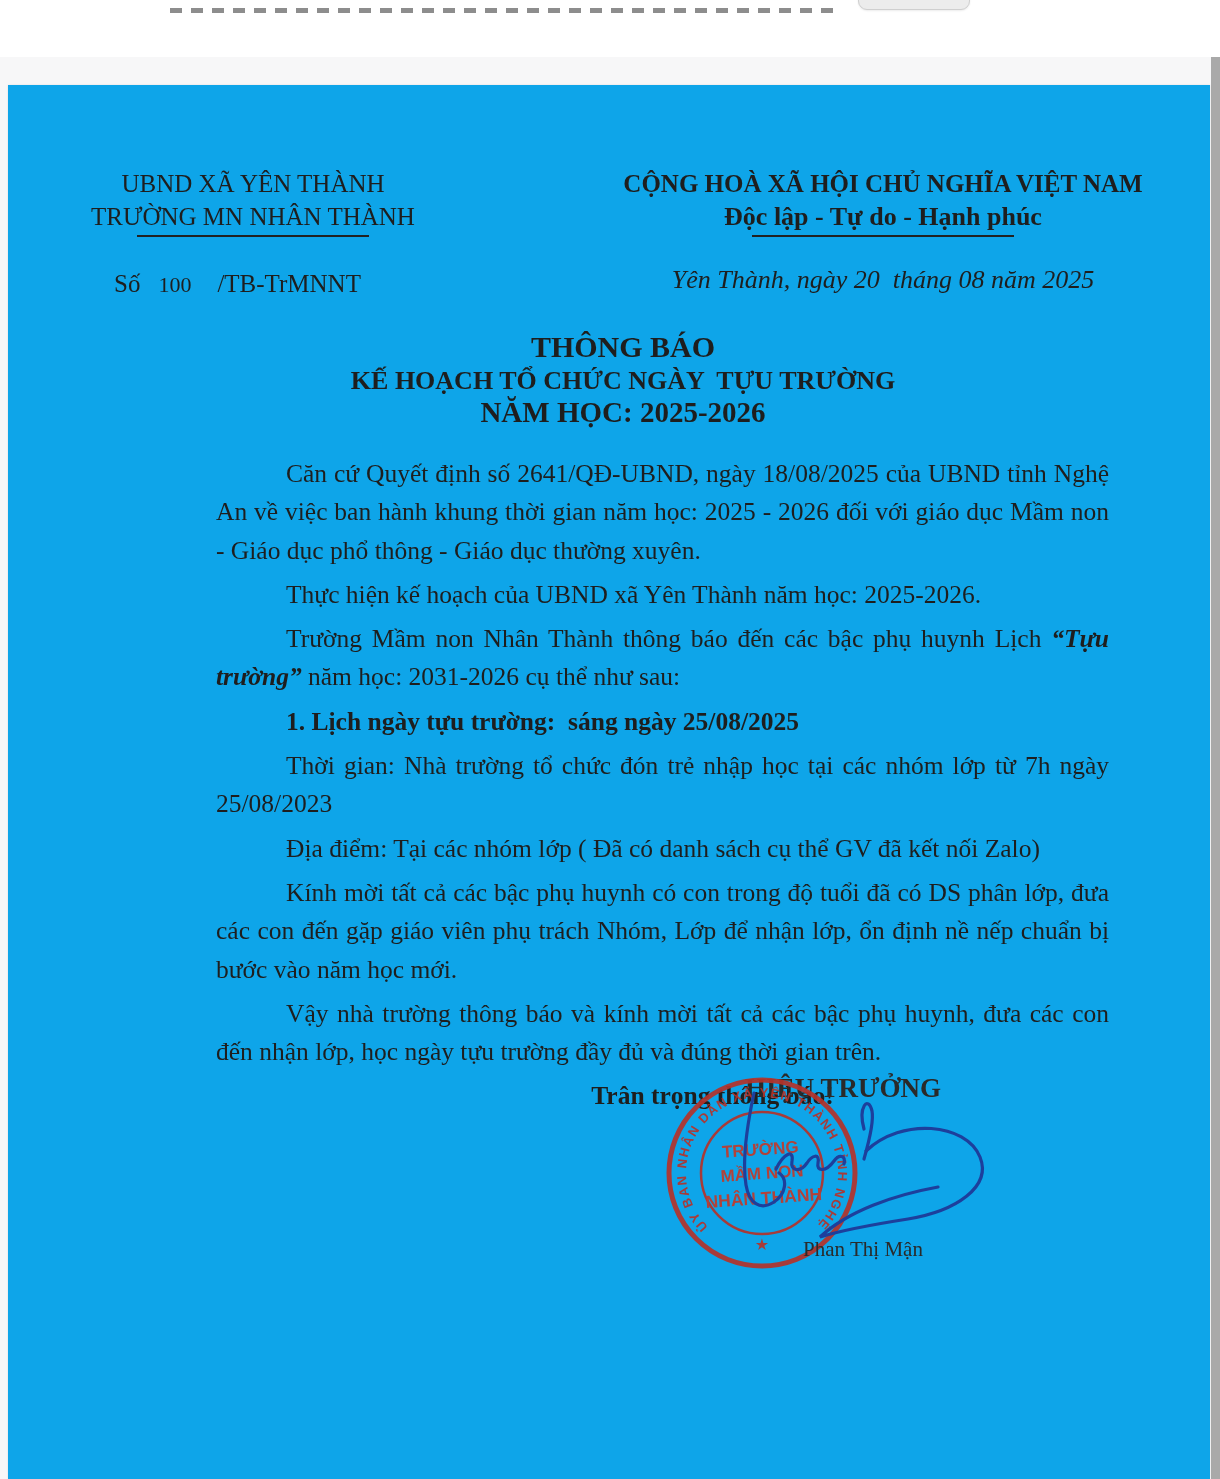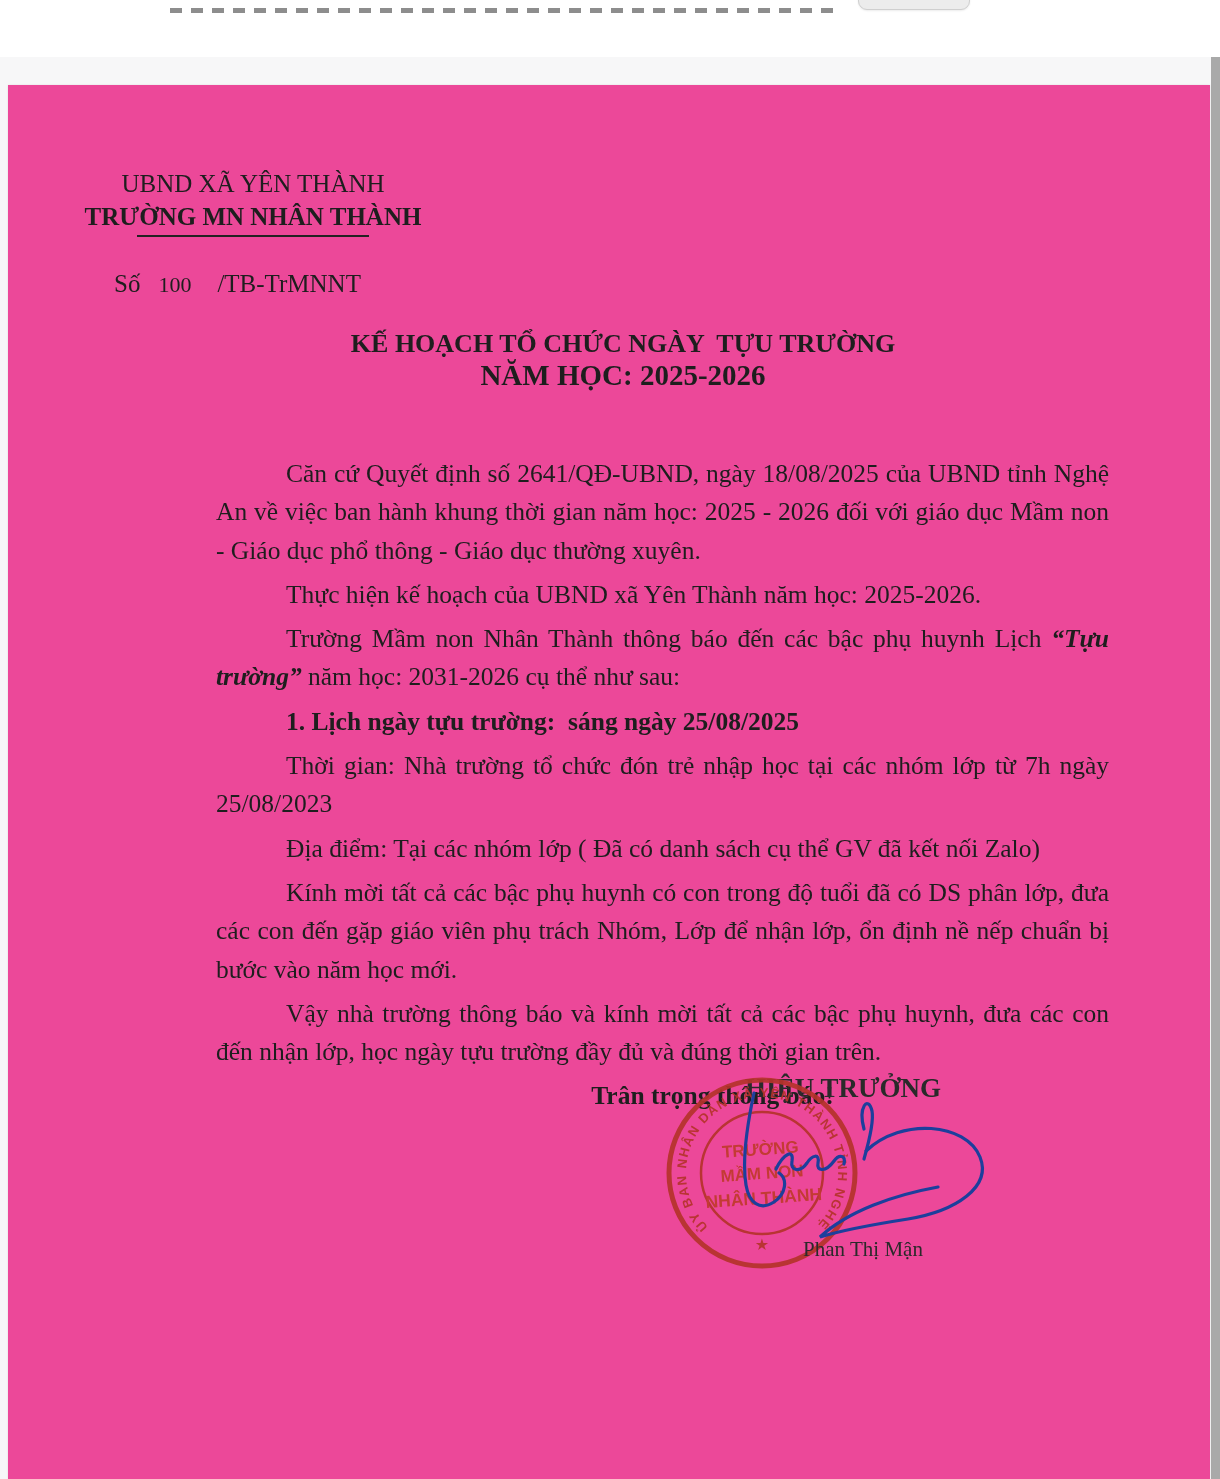--- a/index.html
+++ b/index.html
@@ -23,28 +23,28 @@
     position:absolute; left:858px; top:-18px; width:112px; height:28px;
     background:#ececec; border:1px solid #cfcfcf; border-radius:9px;
     box-shadow:0 1px 2px rgba(0,0,0,0.08);
   }
   .scrollbar {
     position:absolute; right:0; top:57px; width:9px; height:1422px;
     background:#a9a9a9;
   }
   .page {
     position:absolute; left:8px; top:85px; width:1202px; height:1394px;
-    background:#ec4899; box-shadow:0 0 2px rgba(0,0,0,0.10);
+    background:#0ea5e9; box-shadow:0 0 2px rgba(0,0,0,0.10);
   }
   
   .hdr-left {
     position:absolute; left:50px; top:82px; width:390px;
     text-align:center; font-size:25px; line-height:33px;
   }
-  .hdr-left .school { font-weight:bold; }
+  .hdr-left .school { font-weight:normal; }
   .rule { height:0; border-bottom:2px solid #222; margin:2px auto 0 auto; }
   .so-line { margin-top:30px; font-size:25px; text-align:left; padding-left:56px; }
   .so-line .num { font-size:22px; margin:0 26px 0 18px; }
   .hdr-right {
     position:absolute; left:585px; top:82px; width:580px;
     text-align:center; font-size:25px; line-height:33px;
   }
   .hdr-right .country { font-weight:bold; font-size:25px; }
   .hdr-right .motto { font-weight:bold; font-size:26px; }
   .hdr-right .date {
@@ -101,22 +101,29 @@
 
     <div class="hdr-left">
       <div>UBND XÃ YÊN THÀNH</div>
       <div class="school">TRƯỜNG MN NHÂN THÀNH</div>
       <div class="rule" style="width:232px"></div>
       <div class="so-line">
         <span>Số</span><span class="num">100</span><span>/TB-TrMNNT</span>
       </div>
     </div>
 
+    <div class="hdr-right">
+      <div class="country">CỘNG HOÀ XÃ HỘI CHỦ NGHĨA VIỆT NAM</div>
+      <div class="motto">Độc lập - Tự do - Hạnh phúc</div>
+      <div class="rule" style="width:262px"></div>
+      <div class="date">Yên Thành, ngày 20  tháng 08 năm 2025</div>
+    </div>
 
     <div class="title-block">
+      <div class="t1">THÔNG BÁO</div>
       <div class="t2">KẾ HOẠCH TỔ CHỨC NGÀY  TỰU TRƯỜNG</div>
       <div class="t3">NĂM HỌC: 2025-2026</div>
     </div>
 
     <div class="body-block">
       <p>Căn cứ Quyết định số 2641/QĐ-UBND, ngày 18/08/2025 của UBND tỉnh Nghệ An về việc ban hành khung thời gian năm học: 2025 - 2026 đối với giáo dục Mầm non - Giáo dục phổ thông - Giáo dục thường xuyên.</p>
       <p>Thực hiện kế hoạch của UBND xã Yên Thành năm học: 2025-2026.</p>
       <p><span>Trường Mầm non Nhân Thành thông báo đến các bậc phụ huynh Lịch </span><span class="emph">“Tựu trường”</span><span> năm học: 2031-2026 cụ thể như sau:</span></p>
       <p class="bold">1. Lịch ngày tựu trường:  sáng ngày 25/08/2025</p>
       <p>Thời gian: Nhà trường tổ chức đón trẻ nhập học tại các nhóm lớp từ 7h ngày 25/08/2023</p>

